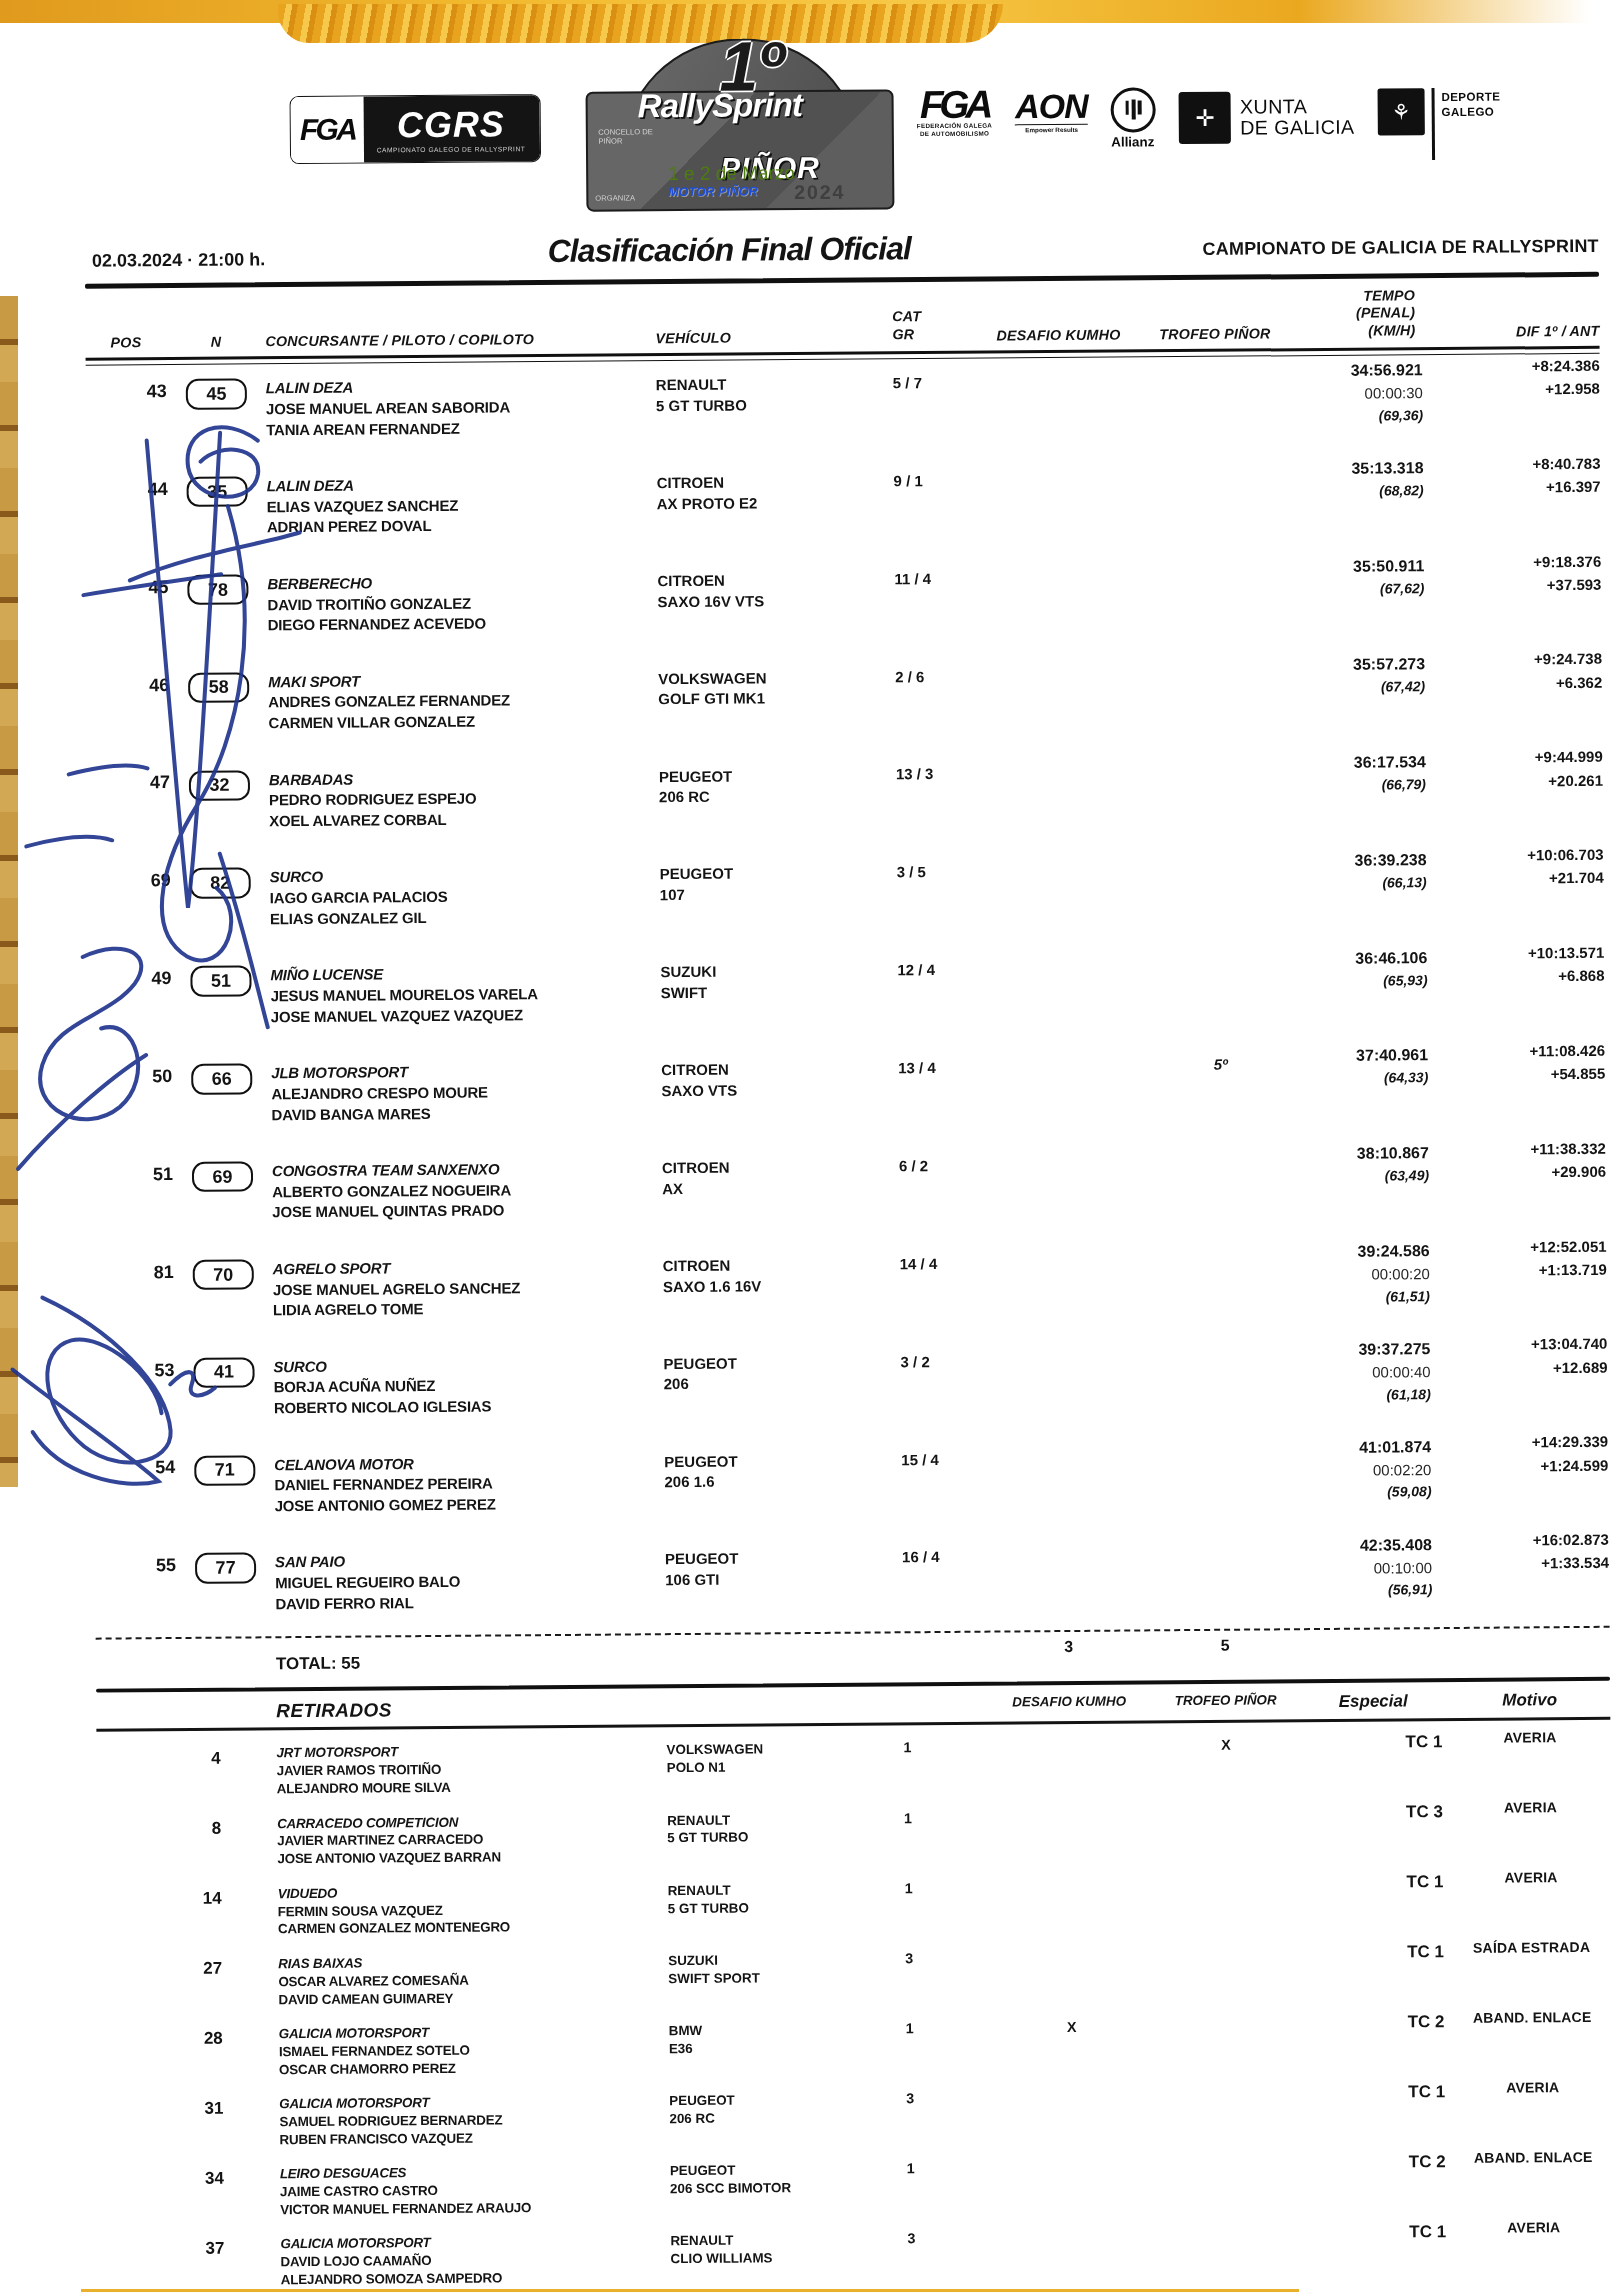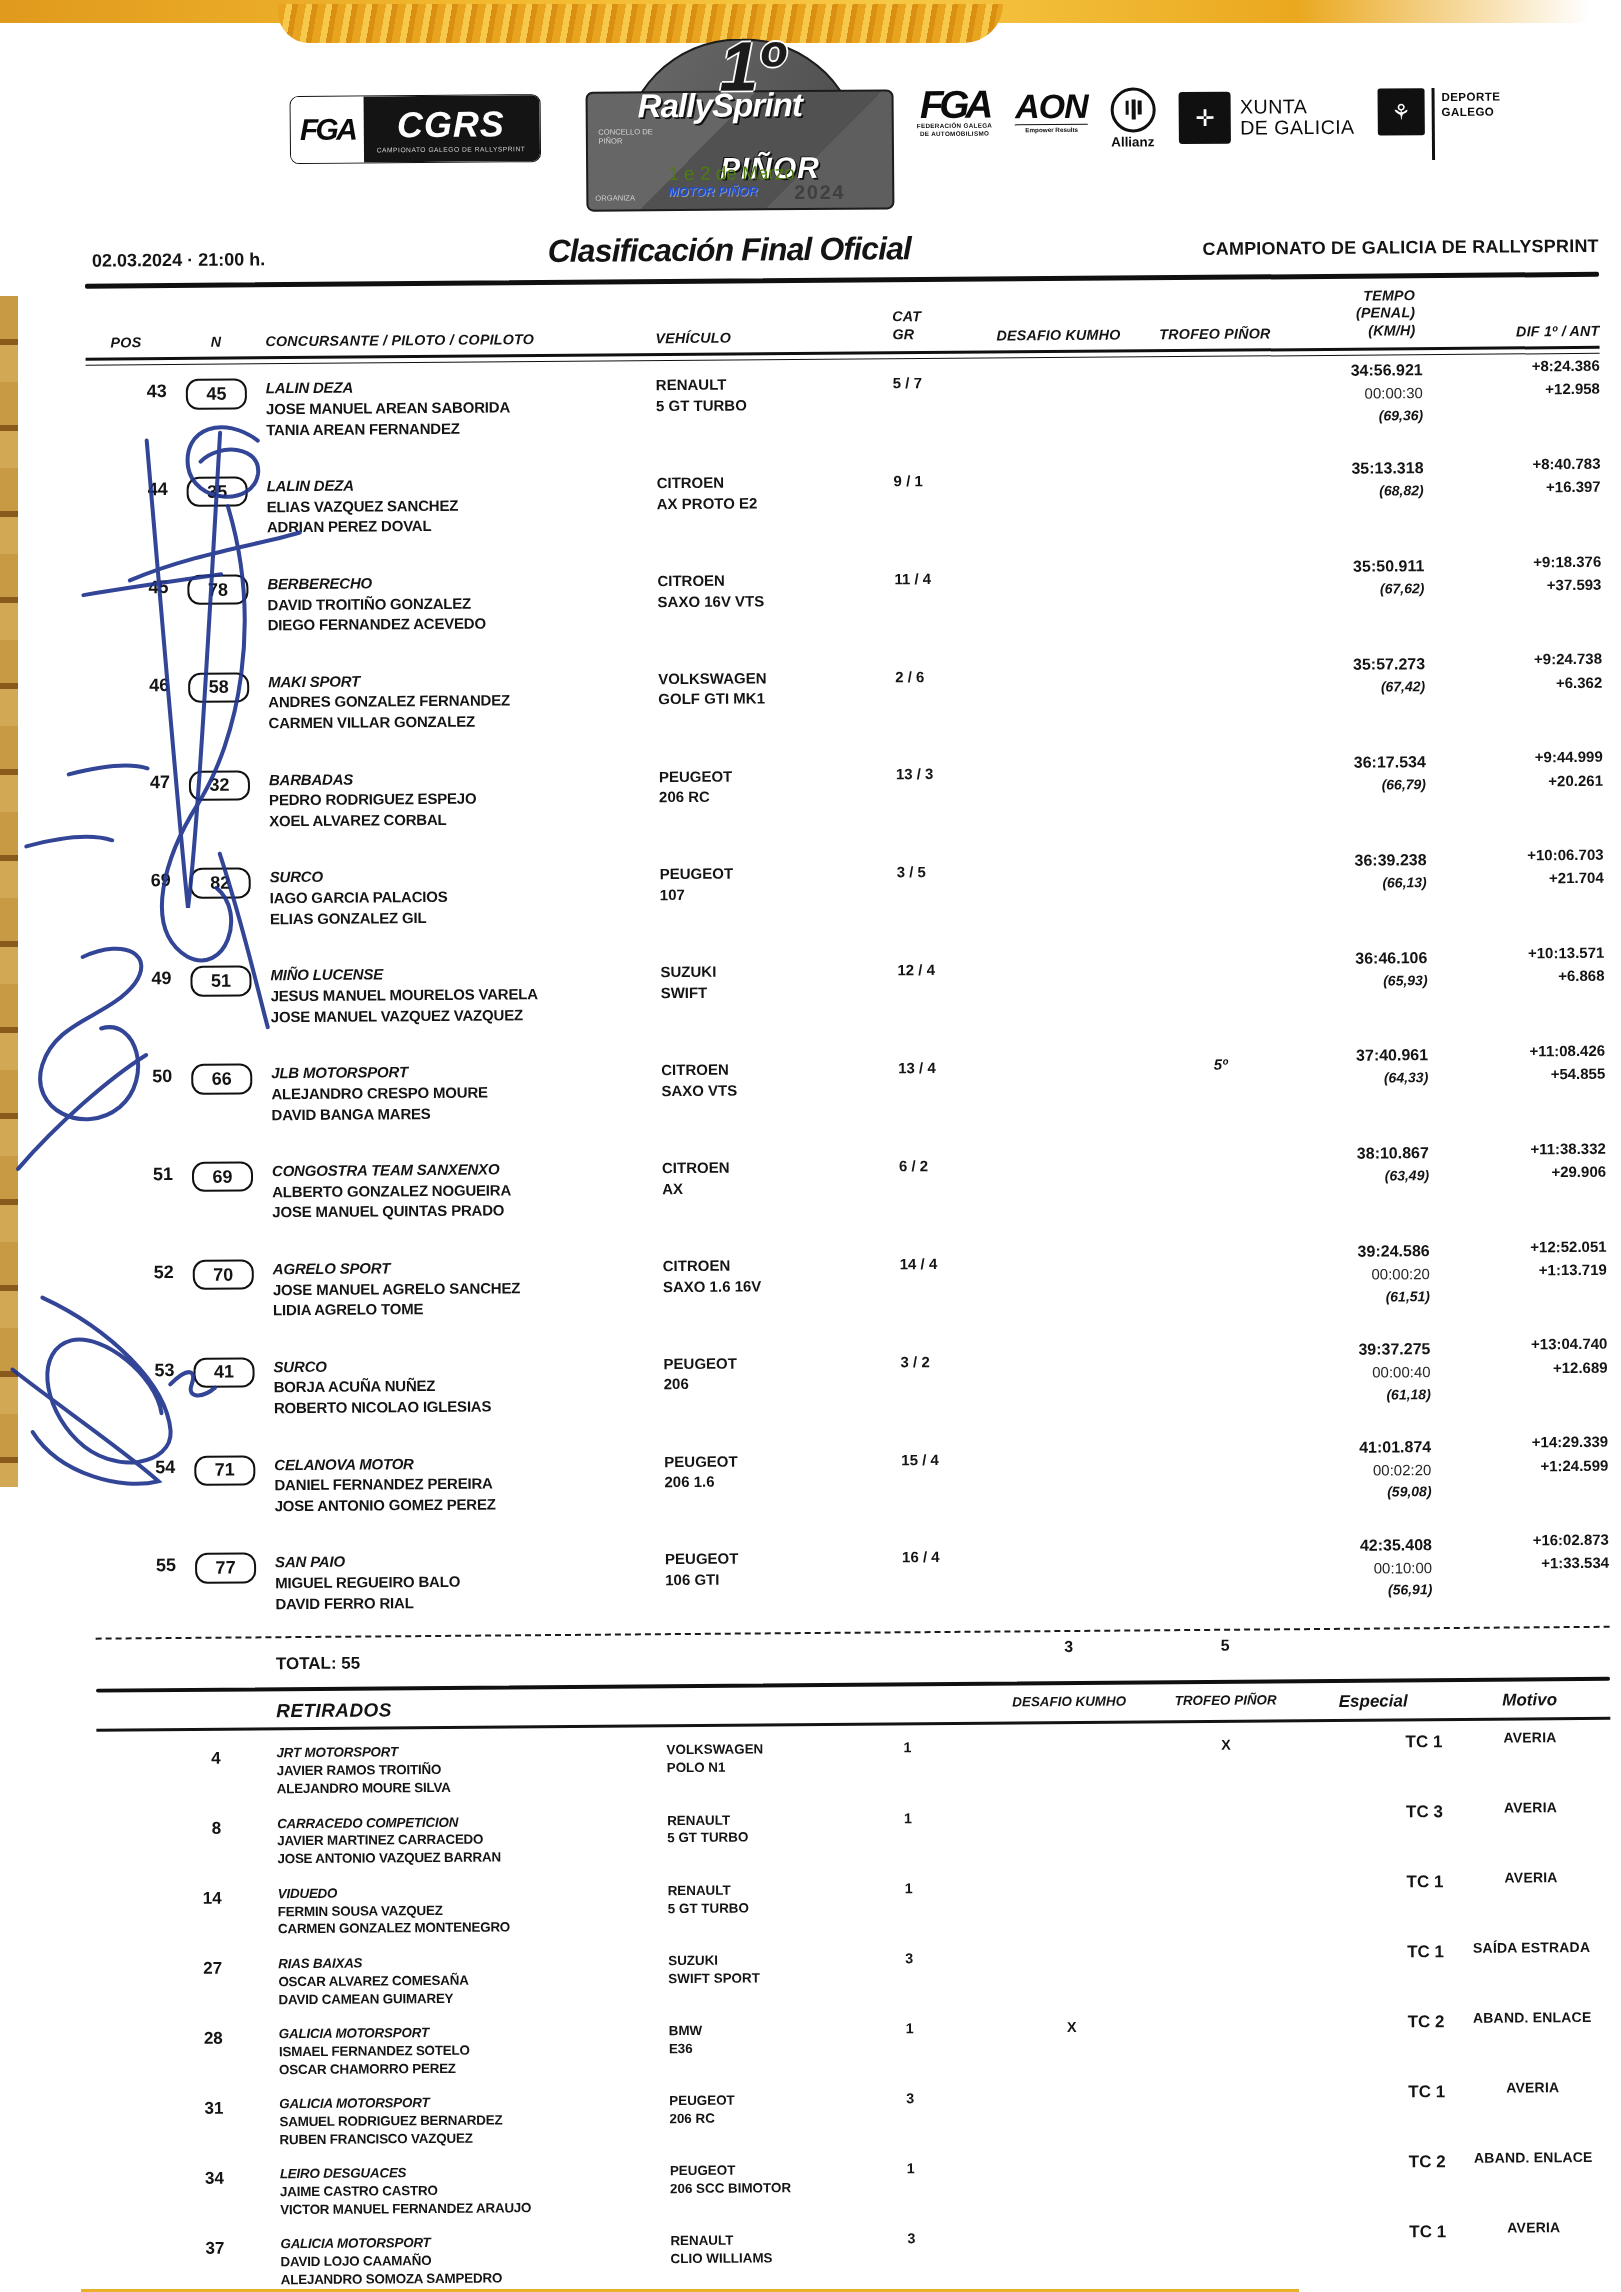--- a/index.html
+++ b/index.html
@@ -464,21 +464,21 @@
           <div class="tempo-penal"></div>
           <div class="tempo-kmh">(63,49)</div>
         </div>
         <div class="cell c-dif">
           <div>+11:38.332</div>
           <div>+29.906</div>
         </div>
       </div>
 
       <div class="grid row">
-        <div class="cell c-pos">52</div>
+        <div class="cell c-pos">81</div>
         <div class="cell c-n"><span class="n-box">70</span></div>
         <div class="cell c-names">
           <div class="team">AGRELO SPORT</div>
           <div>JOSE MANUEL AGRELO SANCHEZ</div>
           <div>LIDIA AGRELO TOME</div>
         </div>
         <div class="cell c-veh">
           <div>CITROEN</div>
           <div>SAXO 1.6 16V</div>
         </div>

